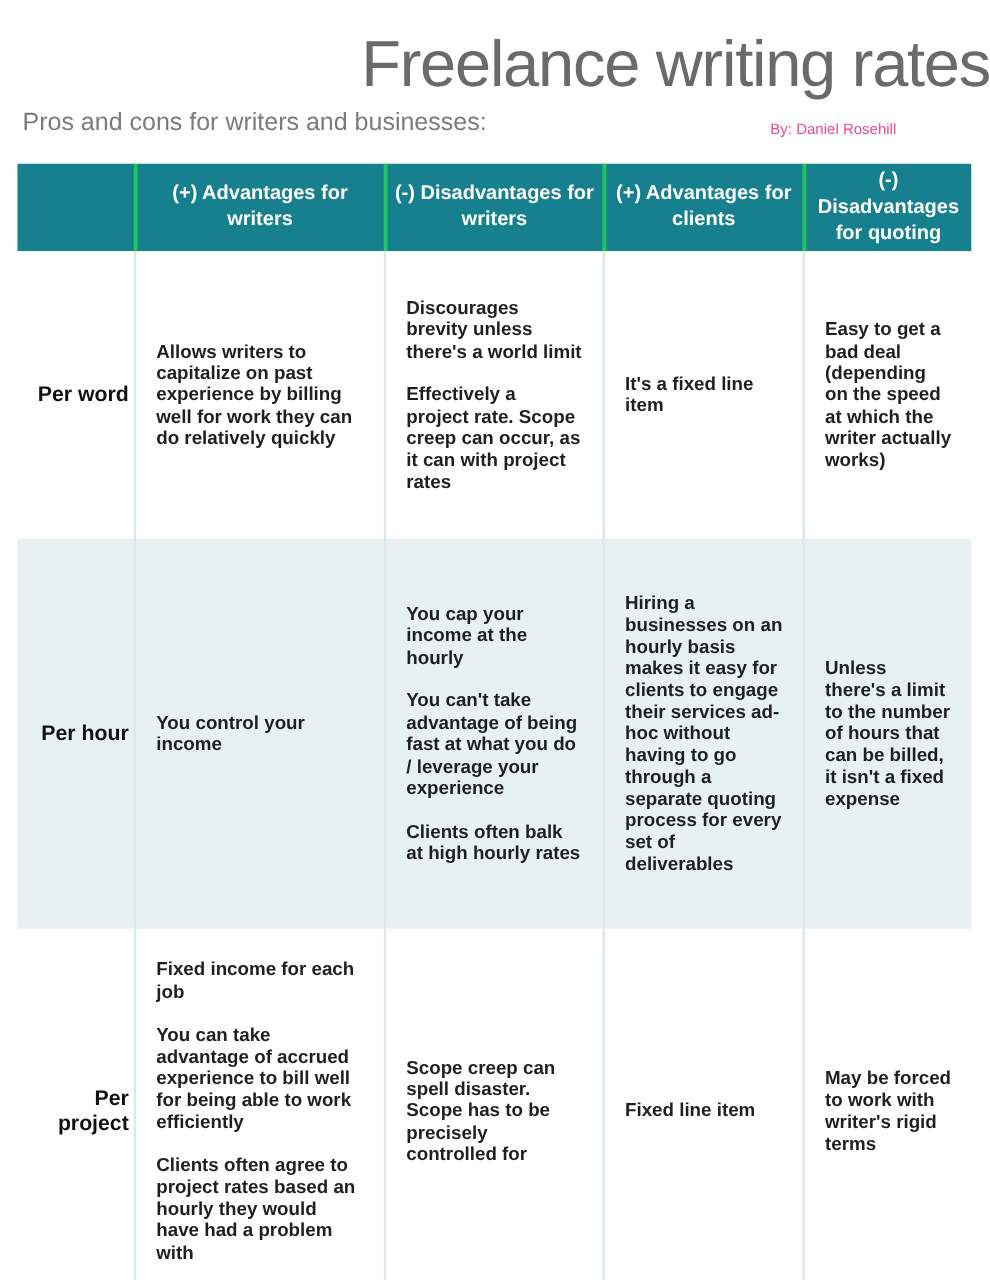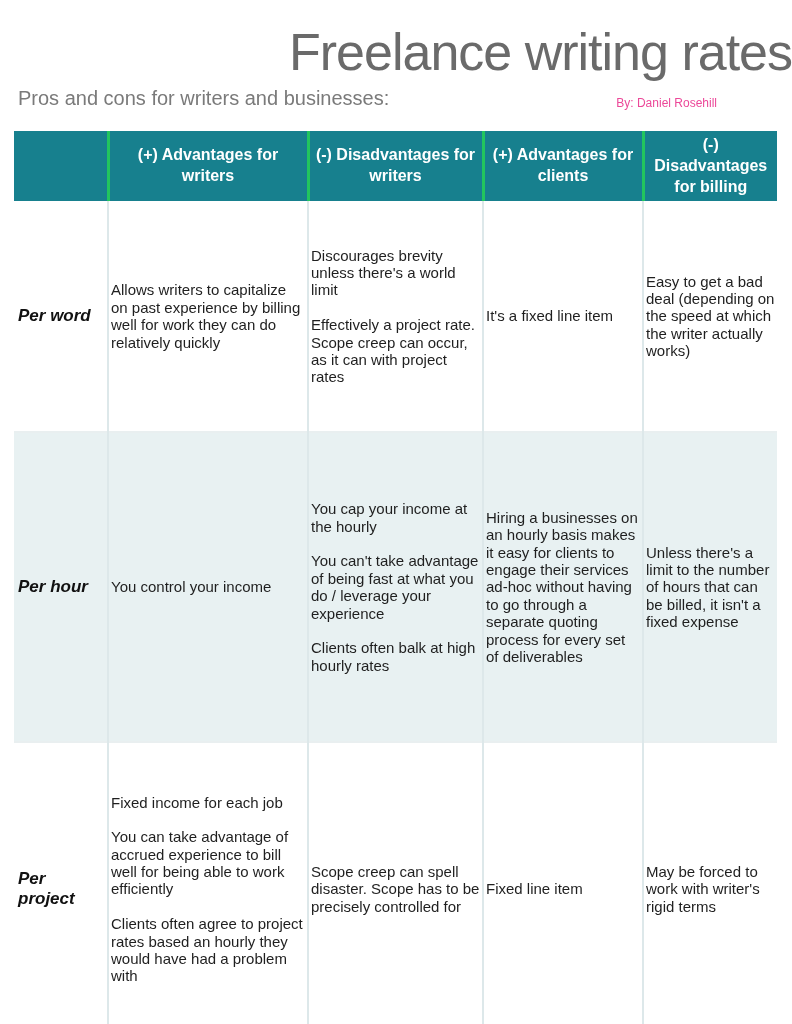--- a/index.html
+++ b/index.html
@@ -60,34 +60,34 @@
     height: 66px;
     padding: 2px 6px;
     border-right: 3px solid #22c55e;
   }
   th:last-child { border-right: none; }
   td {
     vertical-align: middle;
     font-size: 15px;
     line-height: 1.16;
     color: #1f1f1f;
-    padding: 6px 2px;
+    padding: 6px 16px;
     border-right: 2px solid #dde8ea;
+    font-weight: bold;
   }
   td:last-child { border-right: none; }
   tr.body-row + tr.body-row td { border-top: 2px solid #e9eff0; }
   tr.row-white td { background: #ffffff; }
   tr.row-alt td { background: #e8f1f2; }
   td.row-label {
     font-weight: bold;
     font-size: 17px;
-    text-align: left;
+    text-align: right;
     color: #111111;
     padding: 4px 4px;
-    font-style: italic;
   }
   .cell-text { white-space: pre-line; }
   tr.r1 td { height: 218px; }
   tr.r2 td { height: 296px; }
   tr.r3 td { height: 280px; }
 </style>
 </head>
 <body>
 
 <h1 class="page-title">Freelance writing rates</h1>
@@ -104,21 +104,21 @@
       <col class="c2">
       <col class="c3">
       <col class="c4">
   </colgroup>
   <tbody>
       <tr>
     <th></th>
     <th>(+) Advantages for writers</th>
     <th>(-) Disadvantages for writers</th>
     <th>(+) Advantages for clients</th>
-    <th>(-) Disadvantages for billing</th>
+    <th>(-) Disadvantages for quoting</th>
   </tr>
   <tr class="body-row row-white r1">
     <td class="row-label">Per word</td>
     <td>
           <div class="cell-text">Allows writers to capitalize on past experience by billing well for work they can do relatively quickly</div>
         </td>
     <td>
           <div class="cell-text">Discourages brevity unless there's a world limit
 
 Effectively a project rate. Scope creep can occur, as it can with project rates</div>

